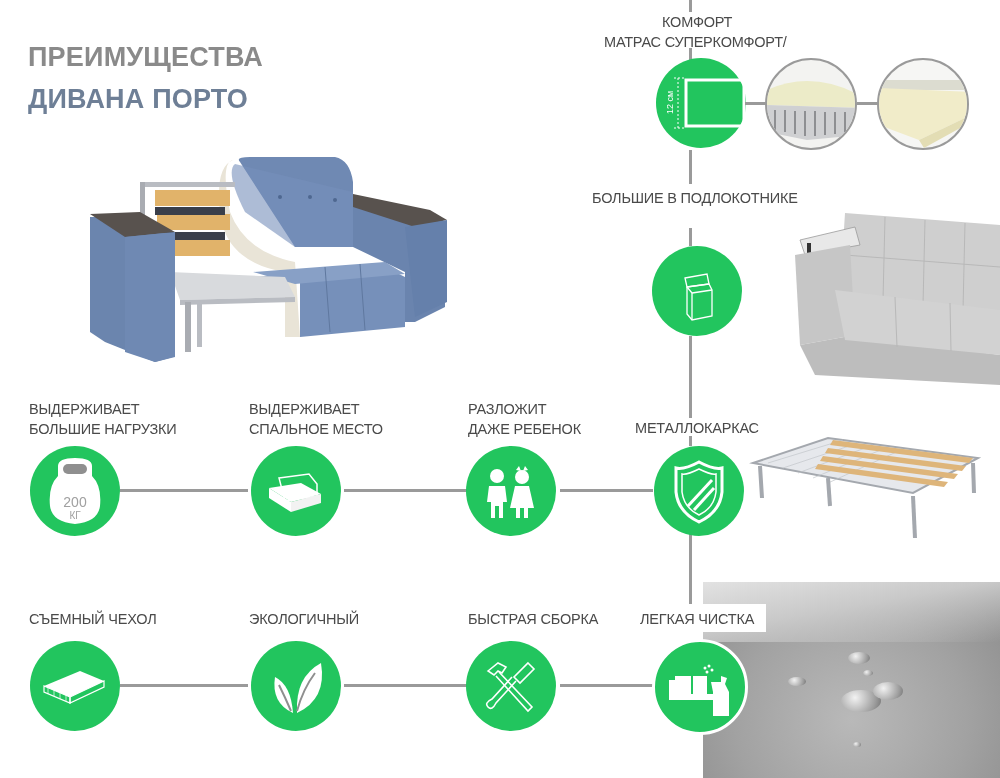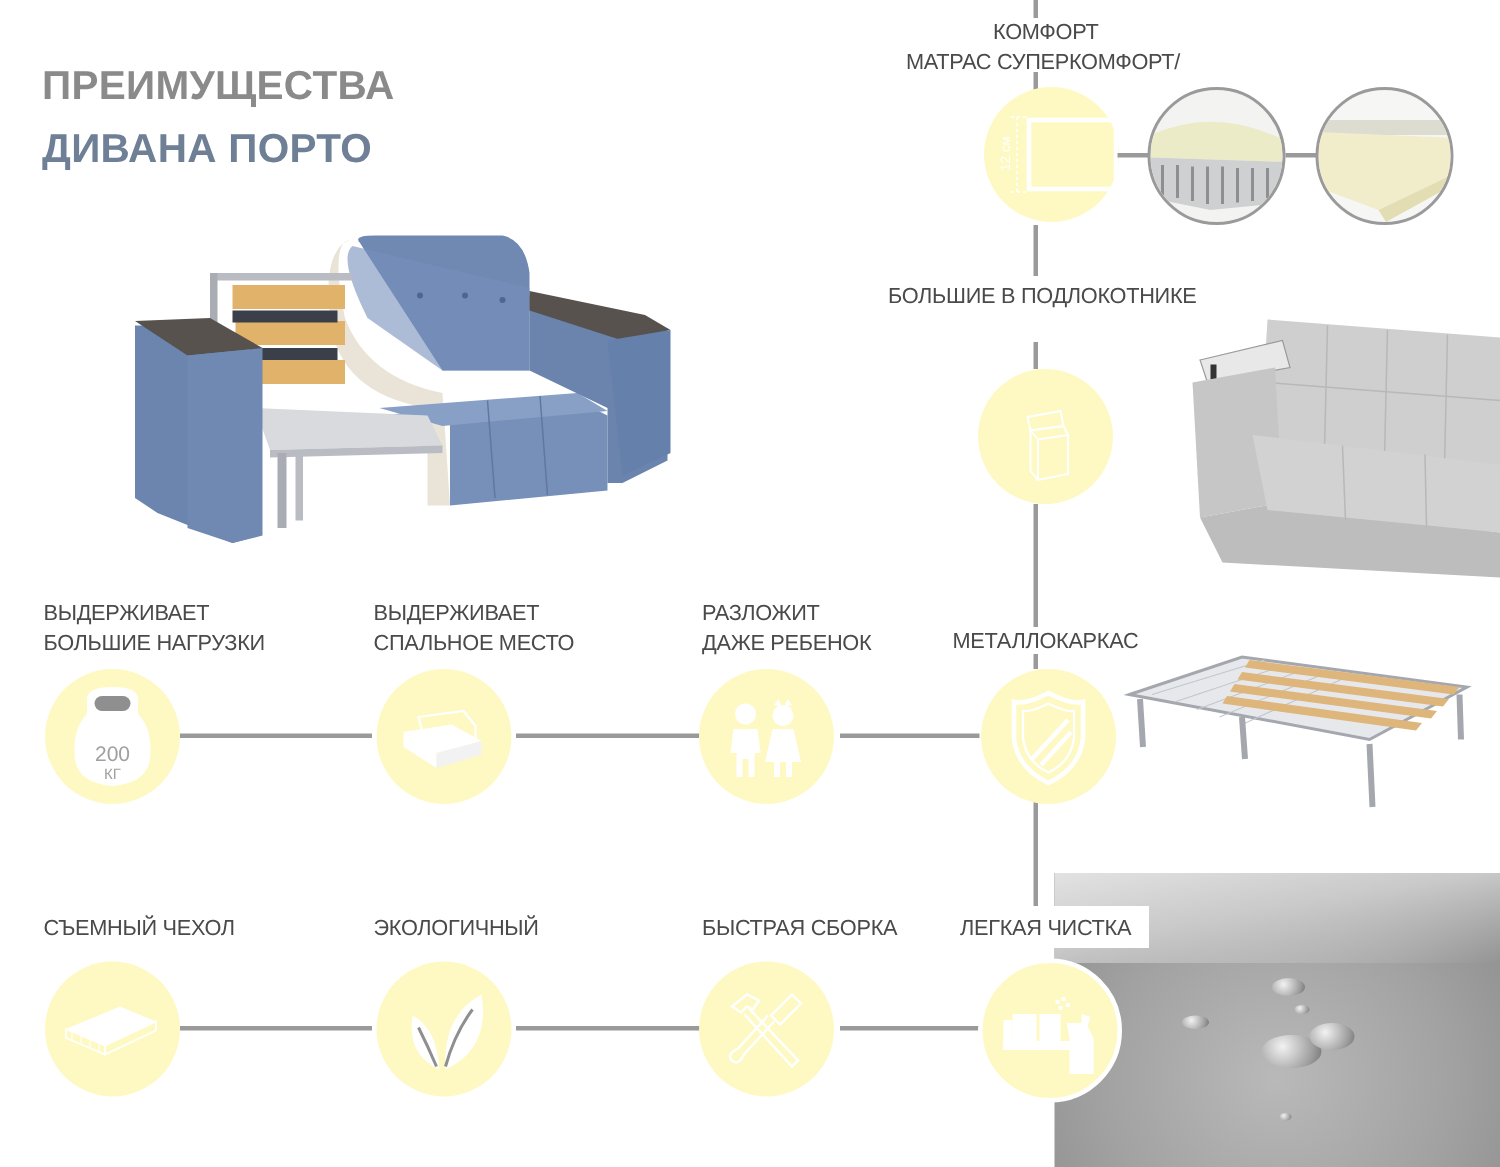--- a/index.html
+++ b/index.html
@@ -5,21 +5,21 @@
     * { box-sizing: border-box; margin: 0; padding: 0; }
     html, body { width: 1000px; height: 778px; background: #ffffff; overflow: hidden; }
     body { position: relative; font-family: "Liberation Sans", sans-serif; color: #555; }
 
     .title { position: absolute; left: 28px; font-weight: bold; font-size: 27px; letter-spacing: 0.2px; }
     .title.l1 { top: 42px; color: #8a8a8a; }
     .title.l2 { top: 84px; color: #6e7f96; }
 
     .label { position: absolute; font-size: 14.5px; line-height: 20px; color: #4a4a4a; letter-spacing: -0.2px; }
 
-    .circle { position: absolute; width: 90px; height: 90px; border-radius: 50%; background: #fef9c3;
+    .circle { position: absolute; width: 90px; height: 90px; border-radius: 50%; background: #22c55e;
               display: flex; align-items: center; justify-content: center; }
     .circle svg { display: block; }
 
     .hline { position: absolute; height: 3px; background: #9a9a9a; }
     .vline { position: absolute; width: 3px; background: #9a9a9a; }
 
     .photo { position: absolute; border-radius: 50%; overflow: hidden; border: 2px solid #9a9a9a; }
 
     .fabric { position: absolute; left: 703px; top: 582px; width: 297px; height: 196px;
               background: radial-gradient(ellipse at 50% 70%, #b9b9b9 0%, #a2a2a2 55%, #8a8a8a 100%); overflow: hidden; }

